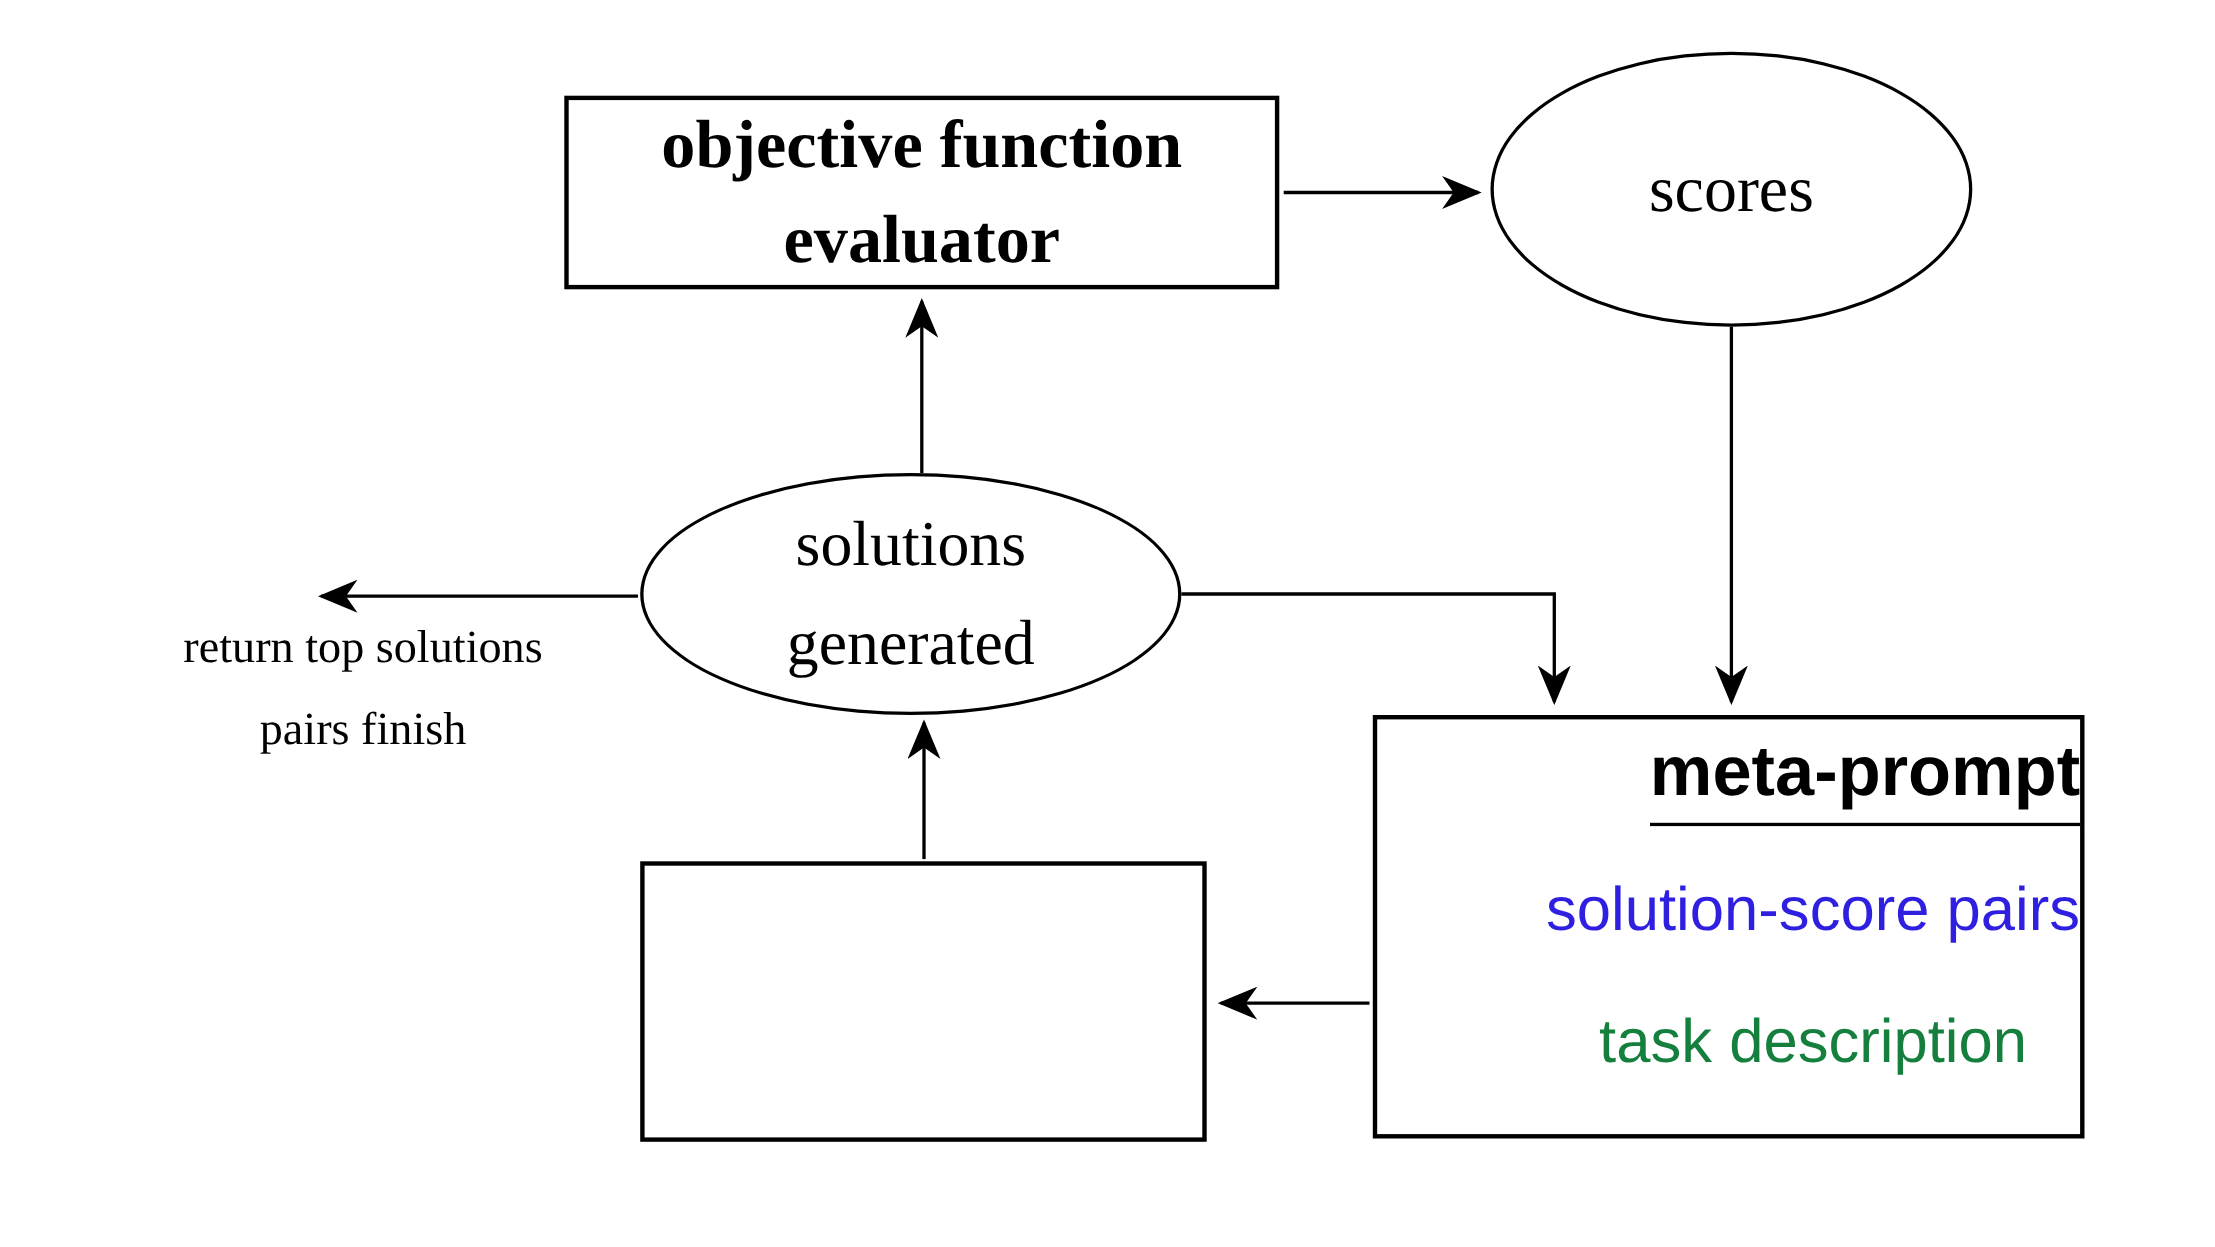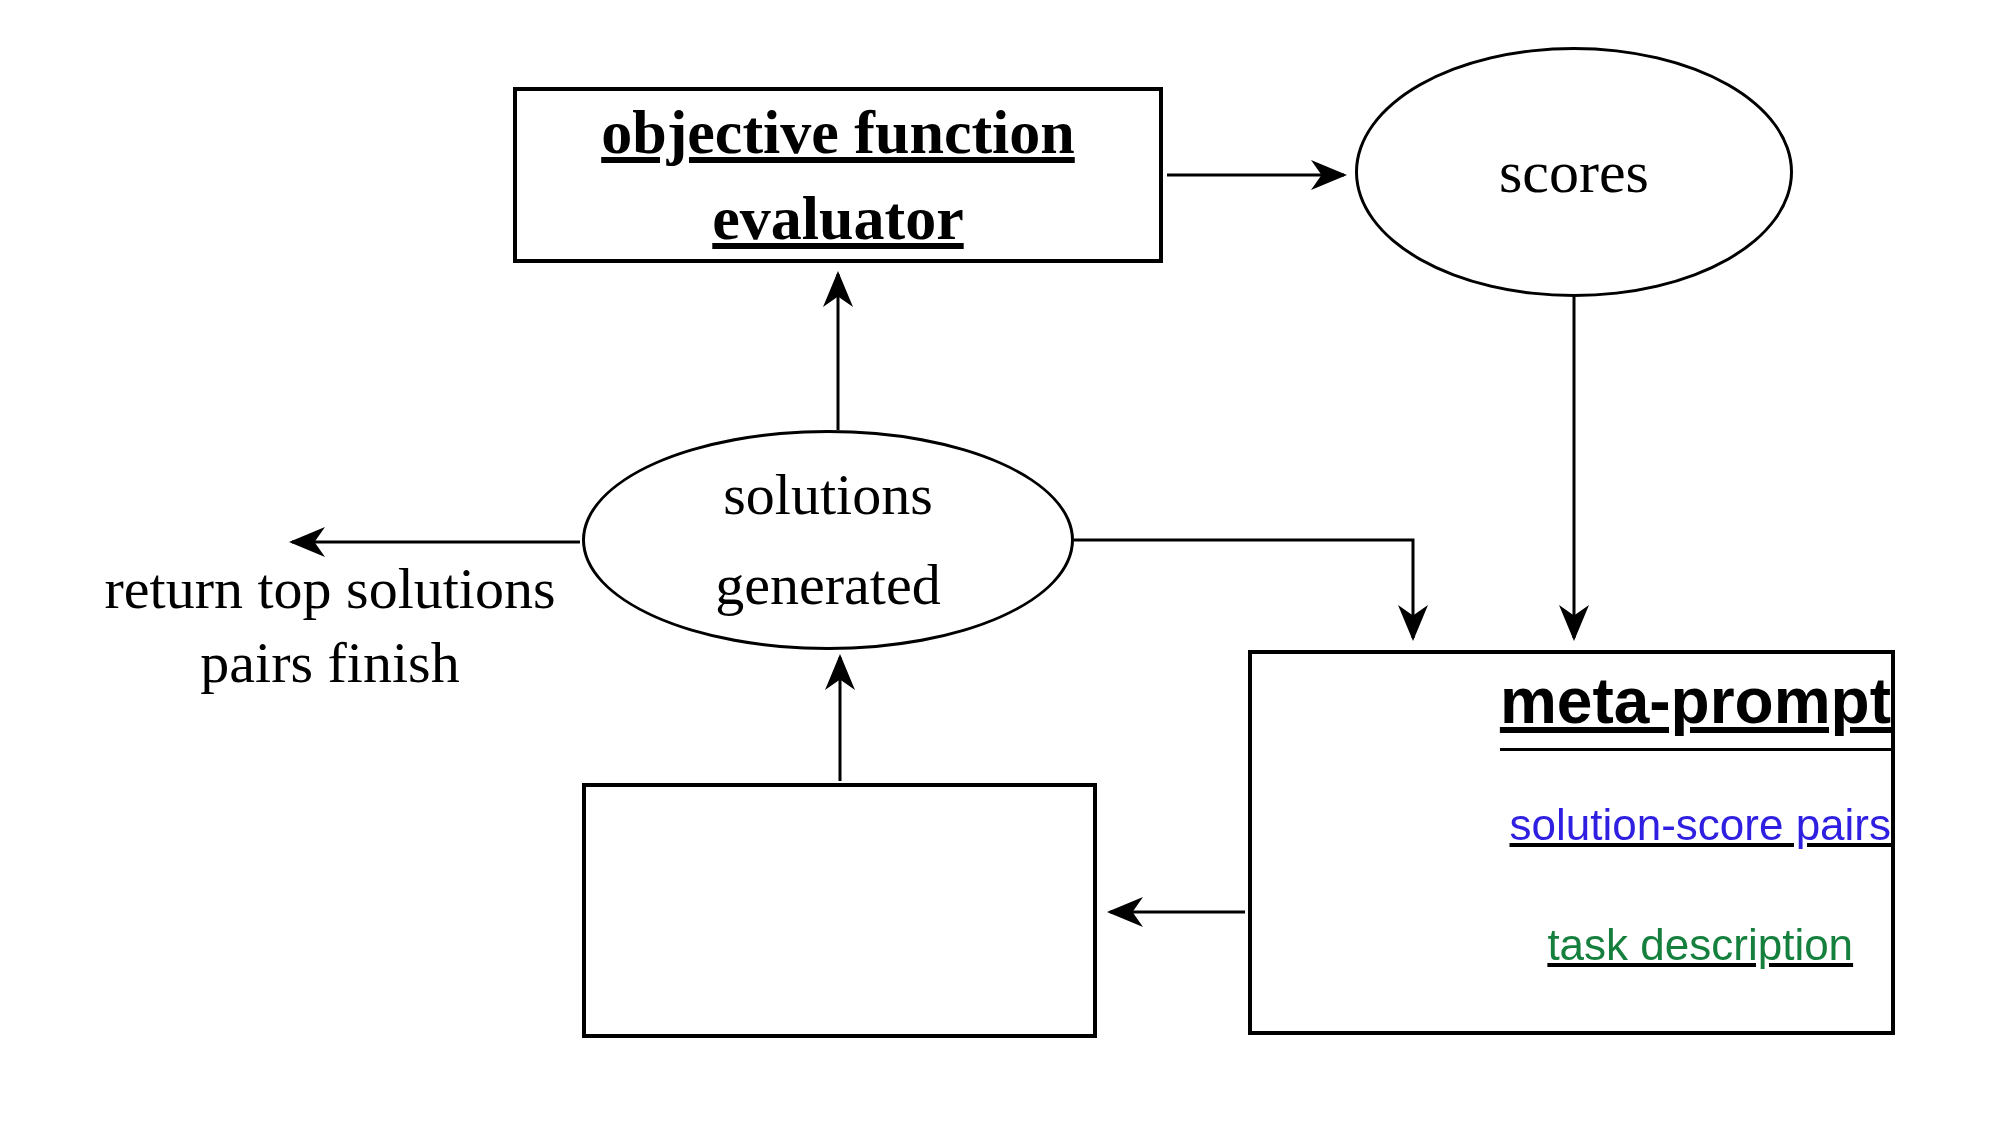--- a/index.html
+++ b/index.html
@@ -24,21 +24,21 @@
     position: absolute;
     box-sizing: border-box;
     display: flex;
     flex-direction: column;
     align-items: center;
     justify-content: center;
     text-align: center;
     background: #ffffff;
   }
 
-  .rect    { border: 4px solid #000; text-decoration: underline; }
+  .rect    { border: 4px solid #000; }
   .ellipse { border: 3px solid #000; border-radius: 50%; }
 
   .node-objective {
     left: 513px; top: 87px; width: 650px; height: 176px;
     font-weight: bold; font-size: 62px; line-height: 86px;
   }
 
   .node-scores {
     left: 1355px; top: 47px; width: 438px; height: 250px;
     font-size: 60px;
@@ -67,28 +67,28 @@
     display: flex; align-items: center; justify-content: center;
     font-weight: bold; font-size: 64px;
   }
 
   .meta-body {
     flex: 1;
     display: flex; flex-direction: column;
     justify-content: space-around;
     align-items: center;
     padding: 14px 0 26px 0;
-    font-size: 44px;
+    font-size: 56px;
   }
 
   .return-note {
     position: absolute;
     left: 30px; top: 552px; width: 600px;
     text-align: center;
-    font-size: 58px; line-height: 74px;
+    font-size: 42px; line-height: 74px;
   }
 
   .line { stroke: #000; stroke-width: 3; fill: none; }
 </style>
 </head>
 <body>
 
 <div class="canvas">
 
   <svg class="arrows" viewBox="0 0 2014 1134" xmlns="http://www.w3.org/2000/svg">

